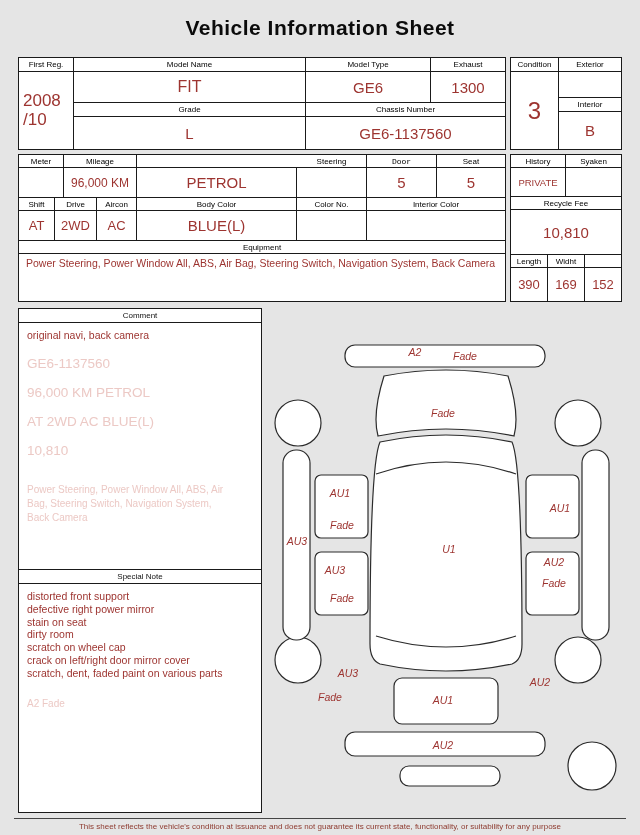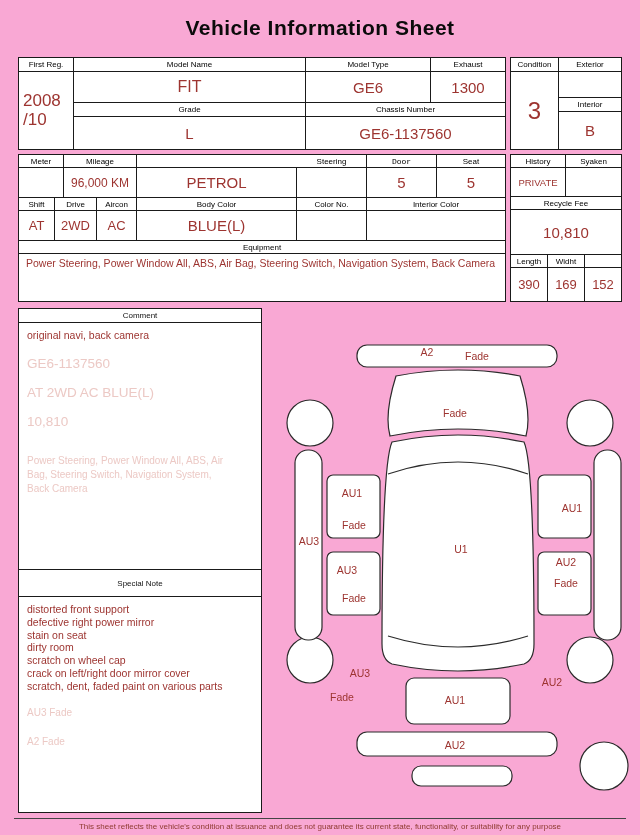--- a/index.html
+++ b/index.html
@@ -2,21 +2,21 @@
 <html><head>
 <meta charset="utf-8">
 <style>
   :root{
     --red:#9d3430;
     --ghost:#ecc9c5;
     --line:#1a1a1a;
   }
   html,body{margin:0;padding:0;background:#fff;}
   body{font-family:"Liberation Sans",sans-serif;color:#111;}
-  #page{position:relative;width:640px;height:835px;background:#f9a8d4;overflow:hidden;}
+  #page{position:relative;width:640px;height:835px;background:#e5e5e5;overflow:hidden;}
 
   .title{position:absolute;left:0;top:16px;width:100%;text-align:center;
          font-size:21px;font-weight:600;letter-spacing:.5px;color:#0b0b0b;}
 
   .t{position:absolute;border:1px solid var(--line);background:#fff;box-sizing:border-box;}
   .grid{display:grid;width:100%;height:100%;}
   .c{border-right:1px solid var(--line);border-bottom:1px solid var(--line);
      display:flex;align-items:center;justify-content:center;overflow:hidden;box-sizing:border-box;}
   .c.nr{border-right:none;} .c.nb{border-bottom:none;}
   .lbl{font-size:8px;color:#000;white-space:nowrap;}
@@ -27,32 +27,32 @@
   .row.last{border-bottom:none;flex:1;}
   .row .c{border-bottom:none;}
 
   .leftpad{justify-content:flex-start;text-align:left;align-items:flex-start;
            padding:3px 7px;white-space:normal;}
 
   
   .bl{display:flex;flex-direction:column;}
   .subhead{height:14px;border-bottom:1px solid var(--line);display:flex;align-items:center;
            justify-content:center;font-size:8px;flex:0 0 auto;box-sizing:border-box;}
-  .subhead.mid{border-top:1px solid var(--line);height:28px;}
+  .subhead.mid{border-top:1px solid var(--line);height:15px;}
   .cbody{flex:0 0 246px;padding:6px 8px;box-sizing:border-box;overflow:hidden;}
   .nbody{flex:1;padding:6px 8px;box-sizing:border-box;overflow:hidden;}
   .redtext{color:var(--red);font-size:10.5px;line-height:1.2;}
   .note-line{color:var(--red);font-size:10.5px;line-height:1.22;}
   .ghost{margin-top:14px;color:var(--ghost);}
   .ghost div{white-space:nowrap;overflow:hidden;}
   .ghost .g-big{font-size:13.5px;margin-bottom:14px;}
   .ghost .g-sm{font-size:10px;margin-bottom:3px;}
 
   
-  #diagram{position:absolute;left:282px;top:314px;width:352px;height:492px;}
+  #diagram{position:absolute;left:270px;top:314px;width:352px;height:492px;font-style:italic;}
   #diagram svg{position:absolute;left:0;top:0;}
   .zl{position:absolute;transform:translate(-50%,-50%);font-size:10.5px;
       color:var(--red);white-space:nowrap;}
 
   .footer{position:absolute;left:14px;top:818px;width:612px;border-top:1px solid #444;
           padding-top:3px;text-align:center;font-size:8px;color:#8e3b30;}
 </style>
 </head>
 <body>
 
@@ -165,38 +165,38 @@
       </div>
     </div>
   </div>
 
   <div class="t bl" style="left:18px;top:308px;width:244px;height:505px;">
     <div class="subhead">Comment</div>
     <div class="cbody">
       <div class="redtext">original navi, back camera</div>
       <div class="ghost">
         <div class="g-big">GE6-1137560</div>
+        <div class="g-big">96,000 KM    PETROL</div>
         <div class="g-big">AT   2WD   AC    BLUE(L)</div>
         <div class="g-big">10,810</div>
         <div class="g-sm" style="margin-top:26px;">Power Steering, Power Window All, ABS, Air</div>
         <div class="g-sm">Bag, Steering Switch, Navigation System,</div>
         <div class="g-sm">Back Camera</div>
       </div>
     </div>
     <div class="subhead mid">Special Note</div>
     <div class="nbody">
       <div class="note-line">distorted front support</div>
       <div class="note-line">defective right power mirror</div>
       <div class="note-line">stain on seat</div>
       <div class="note-line">dirty room</div>
       <div class="note-line">scratch on wheel cap</div>
       <div class="note-line">crack on left/right door mirror cover</div>
       <div class="note-line" style="white-space:normal;">scratch, dent, faded paint on various parts</div>
       <div class="ghost">
-        <div class="g-sm">AU3    Fade</div>
         <div class="g-sm" style="margin-top:18px;">A2    Fade</div>
       </div>
     </div>
   </div>
 
   <div id="diagram">
     <svg width="352" height="492" viewBox="0 0 352 492" fill="#ffffff" stroke="#2b2b2b" stroke-width="1.2">
 
       <circle cx="28" cy="109" r="23"></circle>
       <circle cx="308" cy="109" r="23"></circle>

